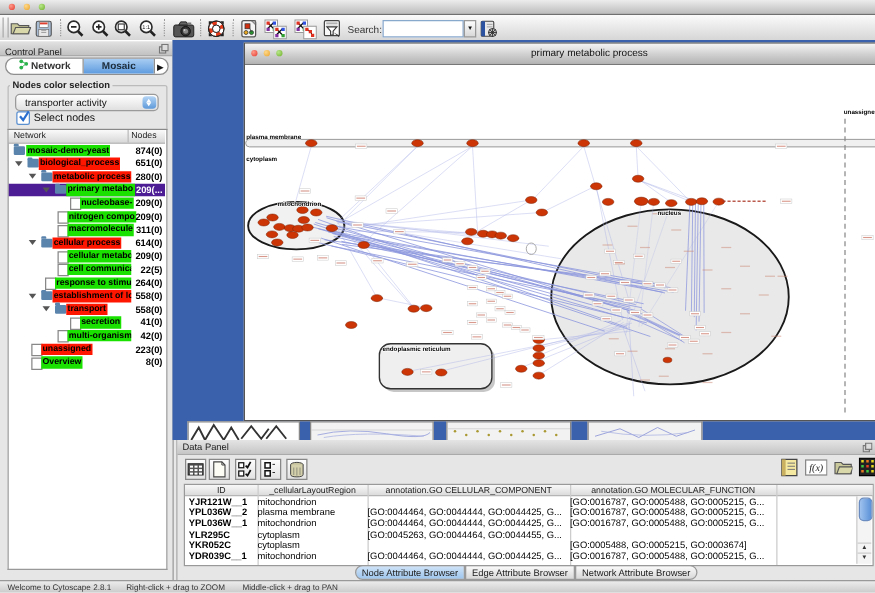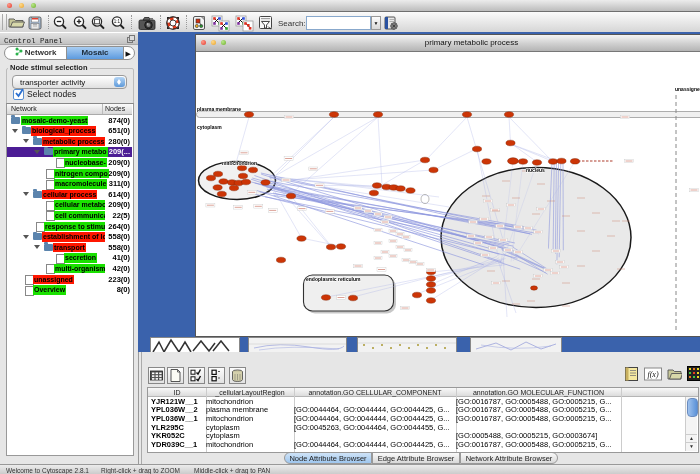--- a/index.html
+++ b/index.html
@@ -10,21 +10,21 @@
 .tl{position:absolute;top:3px;width:5px;height:5px;border-radius:50%;}
 #toolbar{left:0;top:12px;width:700px;height:20px;background:linear-gradient(#fbfbfb,#d6d6d6);border-bottom:1px solid #8a8a8a;}
 .sep{position:absolute;top:3px;height:14px;width:1px;border-left:1px dotted #9a9a9a;}
 .ticon{position:absolute;top:3px;}
 #searchlbl{position:absolute;left:278px;top:7px;font-size:8px;color:#333;}
 #searchbox{position:absolute;left:306px;top:4px;width:63px;height:12px;background:#fff;border:1px solid #88a8cc;}
 #searcharrow{position:absolute;left:371px;top:4px;width:8px;height:12px;background:linear-gradient(#fdfdfd,#d8d8d8);border:1px solid #999;font-size:5px;color:#111;text-align:center;line-height:12px;}
 
 #cpanel{left:0;top:32px;width:138px;height:432px;background:#e6e6e6;border-right:1px solid #9a9a9a;}
 #cptitle{position:absolute;left:0;top:0;width:138px;height:11px;background:linear-gradient(#e2e2e2,#c2c2c2);border-top:1px solid #fff;border-bottom:1px solid #aaa;}
-#cptitle span{position:absolute;left:4px;top:4px;font-size:7.5px;color:#222;font-family:Liberation Mono, monospace;}
+#cptitle span{position:absolute;left:4px;top:4px;font-size:7.5px;color:#222;}
 #cptabs{position:absolute;left:4px;top:14px;width:129px;height:11.5px;background:#fff;border:1px solid #8f8f8f;border-radius:7px;overflow:hidden;}
 #tabnet{position:absolute;left:0;top:0;width:61px;height:11.5px;font-size:8px;font-weight:bold;color:#333;text-align:center;line-height:11.5px;}
 #tabmos{position:absolute;left:61px;top:0;width:56px;height:11.5px;background:linear-gradient(#a8cdf2,#5d9bdf);font-size:8px;font-weight:bold;color:#1c2b3a;text-align:center;line-height:11.5px;border-left:1px solid #8f8f8f;border-right:1px solid #8f8f8f;}
 #tabarr{position:absolute;right:3px;top:2.5px;font-size:7px;color:#111;}
 #grp{position:absolute;left:6px;top:36px;width:126px;height:60px;border:1px solid #bbb;border-radius:2px;}
 #grplbl{position:absolute;left:8px;top:31px;background:#e6e6e6;padding:0 2px;font-size:7.5px;font-weight:bold;color:#222;}
 #combo{position:absolute;left:12px;top:43px;width:113px;height:12px;background:linear-gradient(#ffffff,#e0e0e0);border:1px solid #9a9a9a;border-radius:4px;}
 #combo .cl{position:absolute;left:7px;top:2px;font-size:8px;color:#111;}
 #combobtn{position:absolute;right:1px;top:1px;width:11px;height:10px;background:linear-gradient(#b5d5f5,#5e9ada);border-radius:3px;}
 #combobtn:before{content:"";position:absolute;left:3px;top:2px;border-left:2.5px solid transparent;border-right:2.5px solid transparent;border-bottom:3px solid #fff;}
@@ -201,21 +201,21 @@
   <div id="tabnet"><svg width="8" height="9" style="vertical-align:-1px">
           <circle cx="2" cy="2" r="1.5" fill="#2ab24b"></circle>
           <circle cx="6" cy="4" r="1.5" fill="#2ab24b"></circle>
           <circle cx="2" cy="7" r="1.5" fill="#2ab24b"></circle>
           <path d="M2 2L6 4L2 7" stroke="#2ab24b" stroke-width="0.7" fill="none"></path>
         </svg> Network</div>
   <div id="tabmos">Mosaic</div>
   <div id="tabarr">▶</div>
  </div>
  <div id="grp"></div>
- <div id="grplbl">Node stimul selection</div>
+ <div id="grplbl">Nodes color selection</div>
  <div id="combo">
       <span class="cl">transporter activity</span>
       <span id="combobtn"></span>
     </div>
  <div id="chk">
       <svg width="12" height="12">
         <path d="M2 5 L4.5 8 L9 1" stroke="#2a6fd0" stroke-width="1.8" fill="none"></path>
       </svg>
     </div>
  <div id="chklbl">Select nodes</div>
@@ -657,20 +657,27 @@
 <text x="479" y="40" font-size="5" font-weight="bold" font-family="Liberation Sans" fill="#000" stroke="#ffffff" stroke-width="0.8" paint-order="stroke">unassigned</text>
 <g stroke="#999" stroke-width="1">
           <line x1="538" y1="284" x2="550" y2="272"></line>
           <line x1="542" y1="284" x2="550" y2="276"></line>
           <line x1="546" y1="284" x2="550" y2="280"></line>
         </g>
 </svg>
  </div>
 </div>
 <div id="datapanel" class="abs">
+ <div id="dptitle">
+      <span>Data Panel</span>
+  <svg style="position:absolute;right:3px;top:2px" width="8" height="8">
+        <rect x="0.5" y="2.5" width="5" height="5" fill="none" stroke="#777"></rect>
+        <rect x="2.5" y="0.5" width="5" height="5" fill="#ddd" stroke="#777"></rect>
+      </svg>
+ </div>
  <div style="position:absolute;left:6px;top:15px;width:15px;height:15px;background:linear-gradient(#fdfdfd,#e2e2e2);border:1px solid #888;">
       <svg width="15" height="15" style="position:absolute;left:0;top:0">
         <rect x="1.5" y="3" width="12" height="9" fill="#555" stroke="#222" stroke-width="0.8"></rect>
         <rect x="3.0" y="4.5" width="2.4" height="1.6" fill="#fff"></rect>
         <rect x="6.6" y="4.5" width="2.4" height="1.6" fill="#fff"></rect>
         <rect x="10.2" y="4.5" width="2.4" height="1.6" fill="#fff"></rect>
         <rect x="3.0" y="7.3" width="2.4" height="1.6" fill="#fff"></rect>
         <rect x="6.6" y="7.3" width="2.4" height="1.6" fill="#fff"></rect>
         <rect x="10.2" y="7.3" width="2.4" height="1.6" fill="#fff"></rect>
         <rect x="3.0" y="10.1" width="2.4" height="1.6" fill="#fff"></rect>

